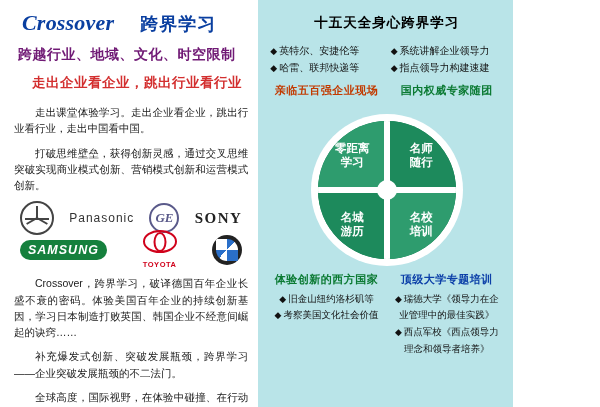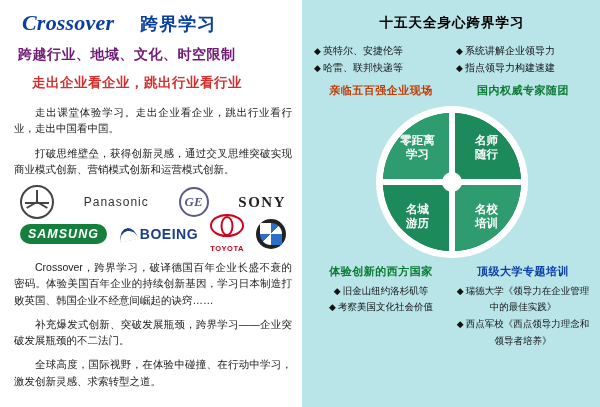--- a/index.html
+++ b/index.html
@@ -8,21 +8,21 @@
   }
   body {
     width: 600px;
     height: 407px;
     overflow: hidden;
     font-family: "Liberation Sans", sans-serif;
     background: #ffffff;
   }
   .page {
     position: relative;
-    width: 600px;
+    width: 513px;
     height: 407px;
     display: flex;
     background: #ffffff;
   }
 
   
   .left {
     position: relative;
     width: 302px;
     height: 407px;
@@ -265,21 +265,21 @@
     white-space: nowrap;
   }
   .bullet .dot {
     color: #111;
     font-size: 9px;
     margin-right: 2px;
   }
   .subheads {
     display: flex;
     gap: 8px;
-    margin: 2px 0 8px 0;
+    margin: 2px 0 16px 0;
   }
   .subhead {
     flex: 1;
     font-size: 11px;
     font-weight: bold;
     color: #c23a00;
     text-align: center;
     letter-spacing: 0.5px;
   }
   .subhead.green { color: #0b7a33; }
@@ -385,24 +385,20 @@
         <div class="mb-logo">
           <span class="mb-spoke a"></span>
             <span class="mb-spoke b"></span>
         </div>
         <div class="panasonic">Panasonic</div>
         <div class="ge-logo">GE</div>
         <div class="sony">SONY</div>
       </div>
       <div class="logo-row second">
         <div class="samsung">SAMSUNG</div>
-        <div class="boeing">
-          <span class="swoosh"></span>
-          <span>BOEING</span>
-        </div>
         <div class="toyota">
           <div class="ovals"></div>
           <span>TOYOTA</span>
         </div>
         <div class="bmw">
             <div class="inner"></div>
           </div>
       </div>
     </div>
 

